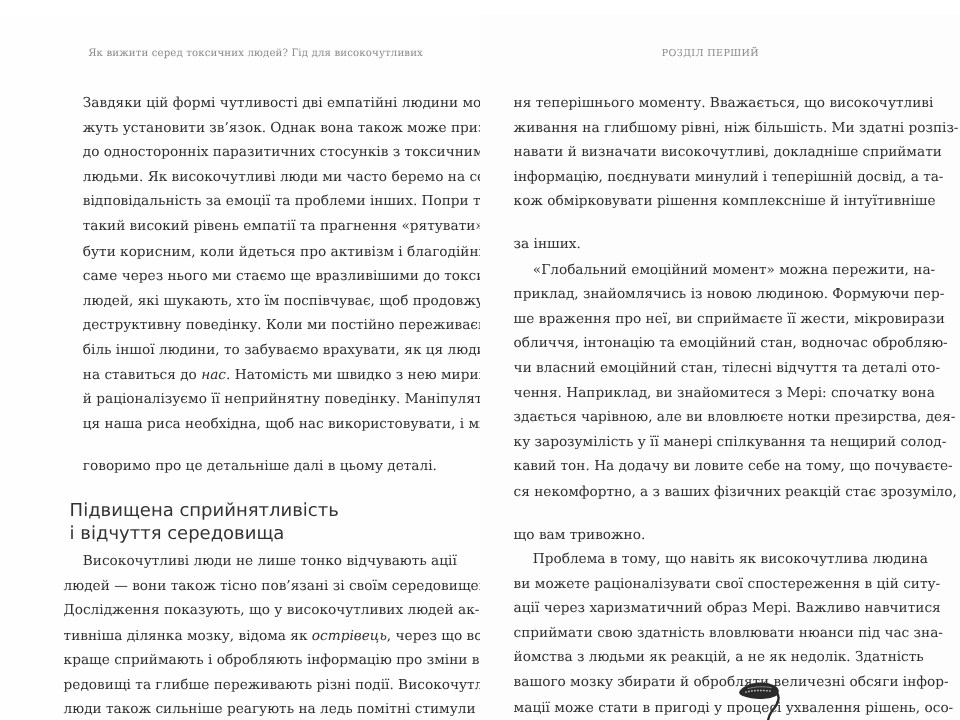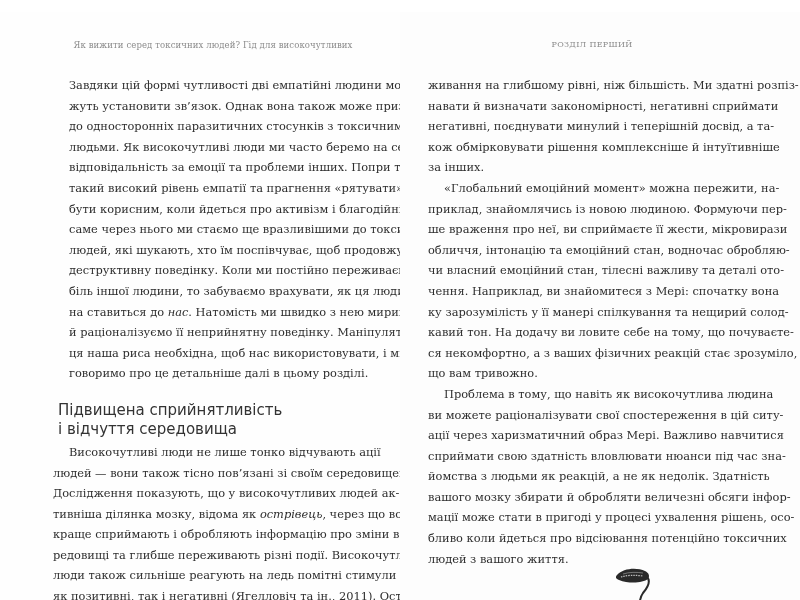--- a/index.html
+++ b/index.html
@@ -22,21 +22,21 @@
     .body-text {
       position: absolute; top: 63px; width: 320px;
       font-size: 11.4px; line-height: 20.6px;
       text-align: justify; color: #2e2e2e;
     }
     .page.left .body-text { left: 53px; }
     .page.right .body-text { left: 28px; width: 321px; }
     .body-text p { margin: 0; text-indent: 0; }
     .body-text p.indent { text-indent: 16px; }
     .body-text .line { display: block; text-align: justify; text-align-last: justify; white-space: nowrap; }
-    .body-text .line.last { text-align-last: left; }
+    .body-text .line.last { text-align-last: left; margin-top: 15px; }
     .subheading {
       font-family: "DejaVu Sans", sans-serif;
       font-size: 15px; line-height: 19px; color: #333;
       margin: 17px 0 3px 5px; font-weight: normal;
     }
     .page-number {
       position: absolute; top: 562px; width: 100%; text-align: center;
       font-size: 9px; color: #555;
     }
     .page.left .page-number { left: 12px; }
@@ -59,21 +59,21 @@
       <span class="line">відповідальність за емоції та проблеми інших. Попри те що</span>
       <span class="line">такий високий рівень емпатії та прагнення «рятувати» може</span>
       <span class="line">бути корисним, коли йдеться про активізм і благодійність,</span>
       <span class="line">саме через нього ми стаємо ще вразливішими до токсичних</span>
       <span class="line">людей, які шукають, хто їм поспівчуває, щоб продовжувати</span>
       <span class="line">деструктивну поведінку. Коли ми постійно переживаємо</span>
       <span class="line">біль іншої людини, то забуваємо врахувати, як ця люди-</span>
       <span class="line"><span>на ставиться до </span><em>нас</em><span>. Натомість ми швидко з нею миримося</span></span>
       <span class="line">й раціоналізуємо її неприйнятну поведінку. Маніпуляторам</span>
       <span class="line">ця наша риса необхідна, щоб нас використовувати, і ми по-</span>
-      <span class="line last">говоримо про це детальніше далі в цьому розділі.</span>
+      <span class="line last">говоримо про це детальніше далі в цьому деталі.</span>
     </p>
 
     <div class="subheading">
       <div>Підвищена сприйнятливість</div>
       <div>і відчуття середовища</div>
     </div>
 
     <p>
       <span class="line" style="text-indent:16px">Високочутливі люди не лише тонко відчувають ації</span>
       <span class="line">людей — вони також тісно пов’язані зі своїм середовищем.</span>
@@ -88,33 +88,35 @@
     </p>
   </div>
 
 </div>
 
 <div class="page right">
   <div class="running-head">Розділ перший</div>
 
   <div class="body-text">
     <p>
+      <span class="line">ня теперішнього моменту. Вважається, що високочутливі</span>
       <span class="line">живання на глибшому рівні, ніж більшість. Ми здатні розпіз-</span>
-      <span class="line">навати й визначати закономірності, негативні сприймати</span>
-      <span class="line">негативні, поєднувати минулий і теперішній досвід, а та-</span>
+      <span class="line">навати й визначати високочутливі, докладніше сприймати</span>
+      <span class="line">інформацію, поєднувати минулий і теперішній досвід, а та-</span>
       <span class="line">кож обмірковувати рішення комплексніше й інтуїтивніше</span>
       <span class="line last">за інших.</span>
     </p>
     <p>
       <span class="line" style="text-indent:16px">«Глобальний емоційний момент» можна пережити, на-</span>
       <span class="line">приклад, знайомлячись із новою людиною. Формуючи пер-</span>
       <span class="line">ше враження про неї, ви сприймаєте її жести, мікровирази</span>
       <span class="line">обличчя, інтонацію та емоційний стан, водночас обробляю-</span>
-      <span class="line">чи власний емоційний стан, тілесні важливу та деталі ото-</span>
+      <span class="line">чи власний емоційний стан, тілесні відчуття та деталі ото-</span>
       <span class="line">чення. Наприклад, ви знайомитеся з Мері: спочатку вона</span>
+      <span class="line">здається чарівною, але ви вловлюєте нотки презирства, дея-</span>
       <span class="line">ку зарозумілість у її манері спілкування та нещирий солод-</span>
       <span class="line">кавий тон. На додачу ви ловите себе на тому, що почуваєте-</span>
       <span class="line">ся некомфортно, а з ваших фізичних реакцій стає зрозуміло,</span>
       <span class="line last">що вам тривожно.</span>
     </p>
     <p>
       <span class="line" style="text-indent:16px">Проблема в тому, що навіть як високочутлива людина</span>
       <span class="line">ви можете раціоналізувати свої спостереження в цій ситу-</span>
       <span class="line">ації через харизматичний образ Мері. Важливо навчитися</span>
       <span class="line">сприймати свою здатність вловлювати нюанси під час зна-</span>

